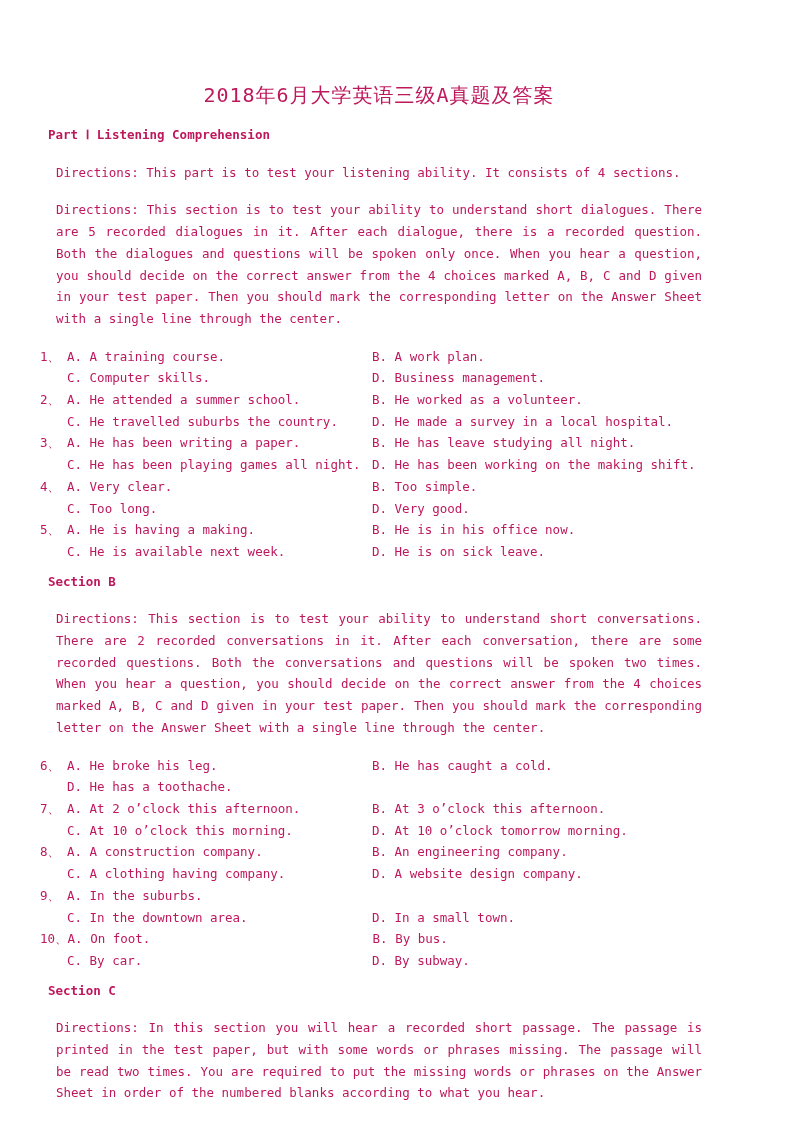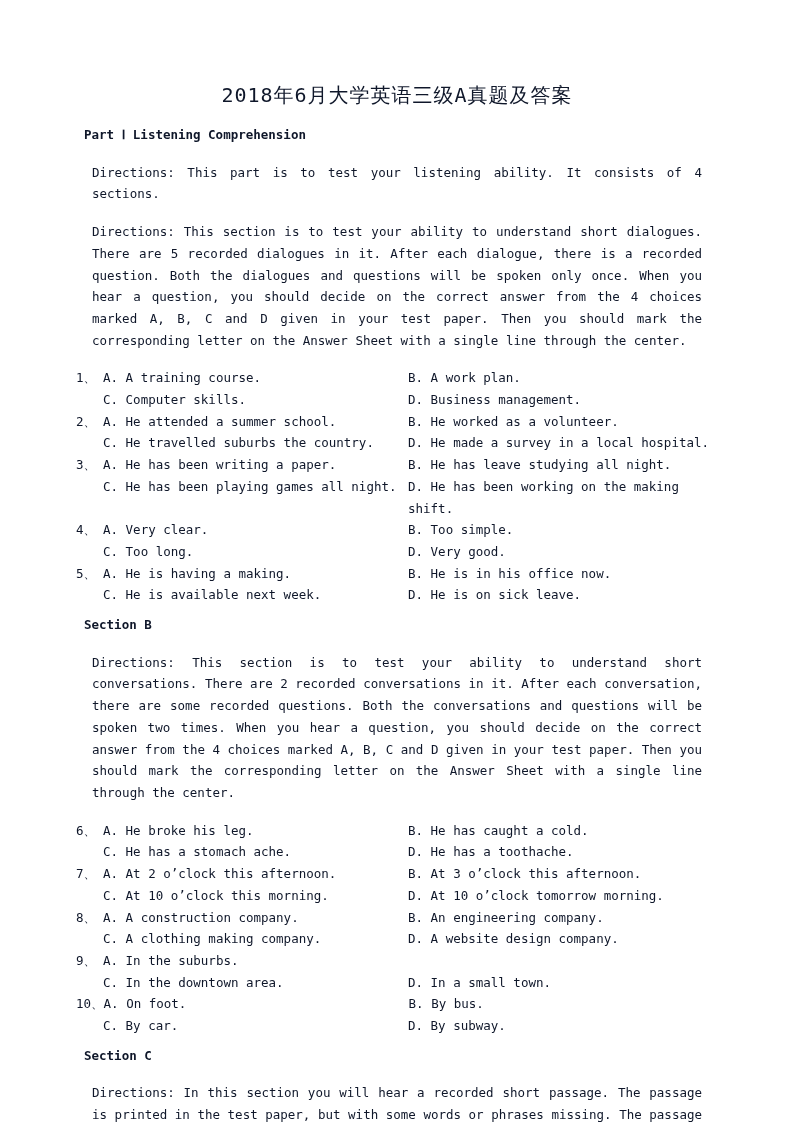--- a/index.html
+++ b/index.html
@@ -2,25 +2,25 @@
 <html><head>
 <meta charset="utf-8">
 <style>
   html, body { margin: 0; padding: 0; background: #ffffff; }
   .page {
     width: 794px;
     height: 1123px;
     box-sizing: border-box;
     margin: 0 auto;
     background: #ffffff;
-    color: #0f172a;
+    color: #be185d;
     font-family: "DejaVu Sans Mono", "Liberation Mono", monospace;
     font-size: 12.5px;
     line-height: 21.7px;
-    padding: 82px 76px 0 76px;
+    padding: 82px 76px 0 40px;
     overflow: hidden;
   }
   .doc-title {
     font-size: 20px;
     font-weight: normal;
     text-align: center;
     margin: 0 0 15px 0;
     line-height: 27px;
     letter-spacing: 1px;
   }
@@ -101,21 +101,20 @@
   <div class="line">Section B</div>
   <div class="para">Directions: This section is to test your ability to understand short conversations. There are 2 recorded conversations in it. After each conversation, there are some recorded questions. Both the conversations and questions will be spoken two times. When you hear a question, you should decide on the correct answer from the 4 choices marked A, B, C and D given in your test paper. Then you should mark the corresponding letter on the Answer Sheet with a single line through the center.</div>
 
   <div class="qrow">
     <span class="qnum">6、</span>
     <span class="qleft">A. He broke his leg.</span>
     <span class="qright">B. He has caught a cold.</span>
   </div>
   <div class="qrow">
     <span class="qnum"></span>
-    <span class="qleft">C. He has a stomach ache.</span>
     <span class="qright">D. He has a toothache.</span>
   </div>
 
   <div class="qrow">
     <span class="qnum">7、</span>
     <span class="qleft">A. At 2 o’clock this afternoon.</span>
     <span class="qright">B. At 3 o’clock this afternoon.</span>
   </div>
   <div class="qrow">
     <span class="qnum"></span>
@@ -123,21 +122,21 @@
     <span class="qright">D. At 10 o’clock tomorrow morning.</span>
   </div>
 
   <div class="qrow">
     <span class="qnum">8、</span>
     <span class="qleft">A. A construction company.</span>
     <span class="qright">B. An engineering company.</span>
   </div>
   <div class="qrow">
     <span class="qnum"></span>
-    <span class="qleft">C. A clothing making company.</span>
+    <span class="qleft">C. A clothing having company.</span>
     <span class="qright">D. A website design company.</span>
   </div>
 
   <div class="qrow">
     <span class="qnum">9、</span>
     <span class="qleft">A. In the suburbs.</span>
   </div>
   <div class="qrow">
     <span class="qnum"></span>
     <span class="qleft">C. In the downtown area.</span>

